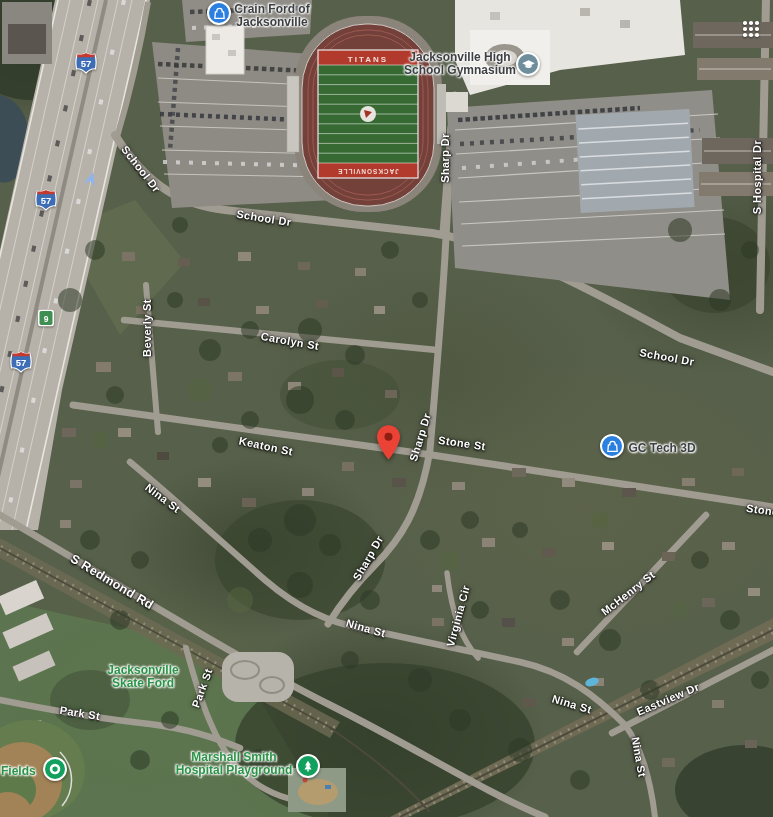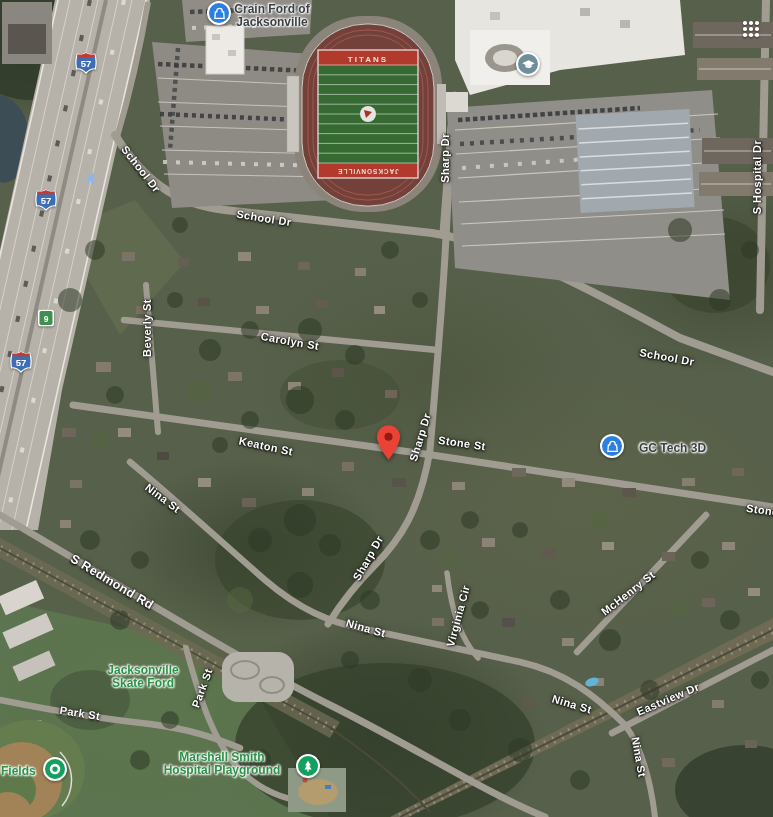--- a/index.html
+++ b/index.html
@@ -413,36 +413,40 @@
     <span>Crain Ford of</span>
     <span>Jacksonville</span>
   </div>
 
   <span class="poi-icon slate" style="left:528px;top:64px;">
     <svg width="15" height="15" viewBox="0 0 24 24">
       <path d="M12,5 L22,10 L12,15 L2,10 Z" fill="#fff"></path>
       <path d="M7,12.5 v3.5 c3,2.3 7,2.3 10,0 v-3.5 l-5,2.5 Z" fill="#fff"></path>
     </svg>
   </span>
+  <div class="poi-text dark" style="left:460px;top:64px;">
+    <span>Jacksonville High</span>
+    <span>School Gymnasium</span>
+  </div>
 
   <span class="poi-icon blue" style="left:612px;top:446px;">
     <svg width="13" height="13" viewBox="0 0 24 24">
         <path d="M7,9 L7,7.5 a5,5 0 0 1 10,0 L17,9 h2.6 l1,12 H3.4 l1,-12 Z" fill="none" stroke="#fff" stroke-width="2.4"></path>
       </svg>
   </span>
-  <div class="poi-text dark" style="left:662px;top:449px;padding-left:21px;">
+  <div class="poi-text dark" style="left:662px;top:449px;">
     <span>GC Tech 3D</span>
   </div>
 
   <div class="poi-text green" style="left:143px;top:677px;">
     <span>Jacksonville</span>
     <span>Skate Ford</span>
   </div>
 
-  <div class="poi-text green" style="left:222px;top:764px;">
+  <div class="poi-text green" style="left:234px;top:764px;">
     <span>Marshall Smith</span>
     <span>Hospital Playground</span>
   </div>
   <span class="poi-icon green" style="left:308px;top:766px;">
     <svg width="14" height="14" viewBox="0 0 24 24">
       <path d="M12,3 L17,11 h-3 l4,7 H6 l4,-7 H7 Z" fill="#fff"></path>
       <rect x="10.8" y="18" width="2.4" height="3.5" fill="#fff"></rect>
     </svg>
   </span>
 

